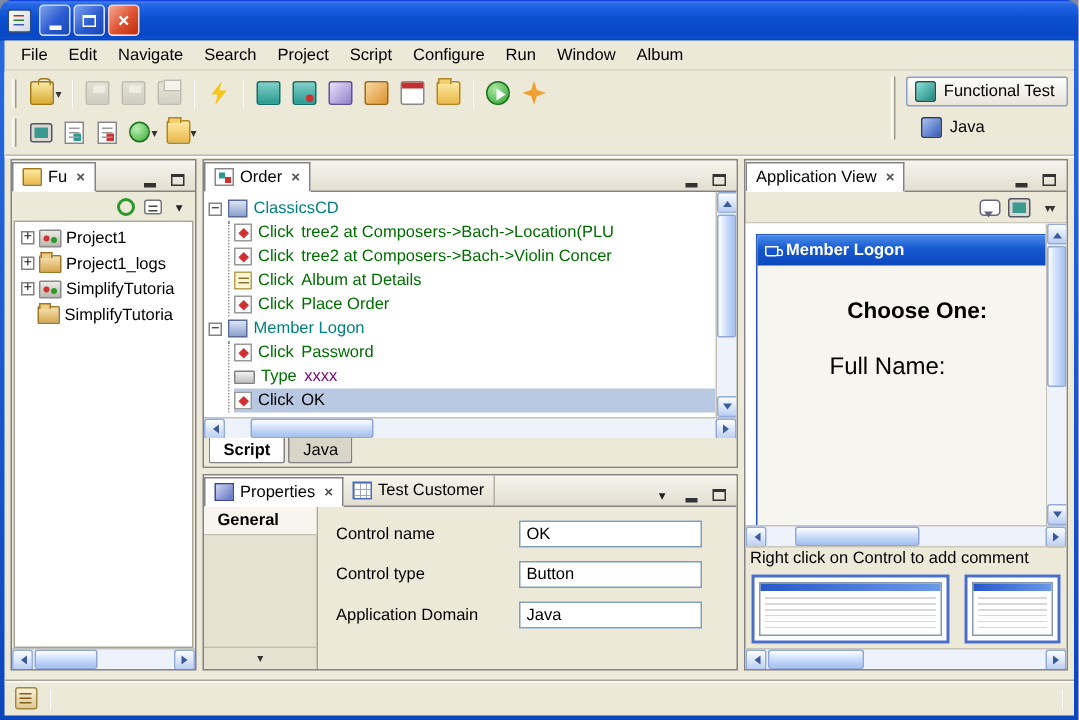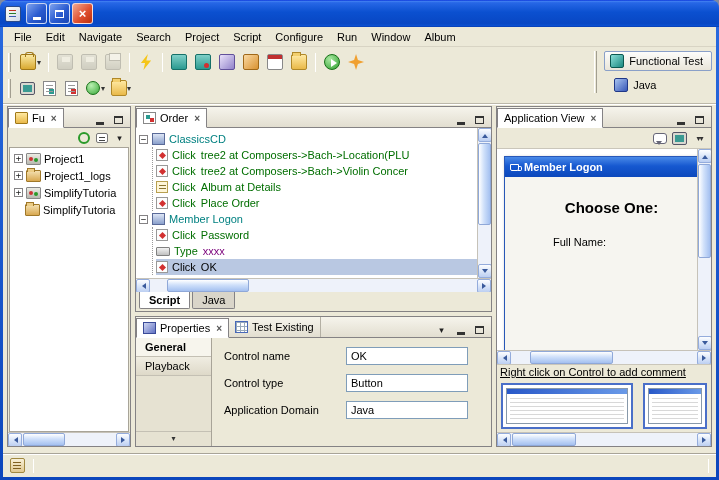--- a/index.html
+++ b/index.html
@@ -173,22 +173,22 @@
   .dlg { position:absolute; left:7px; top:7px; width:215px; height:290px; border:1px solid #2858b8; background:#f6f5f0; box-shadow:1px 1px 3px rgba(0,0,0,.3); }
   .dlg-title { height:20px; background:linear-gradient(180deg,#4a8ae8,#1658d0 45%,#0c48bc); display:flex; align-items:center; gap:5px; padding:0 5px; color:#fff; font-weight:bold; font-size:11px; }
   .cup { width:9px; height:7px; border:1px solid #fff; border-radius:0 0 2px 2px; position:relative; display:block; flex:none; }
   .cup::after { content:""; position:absolute; right:-4px; top:1px; width:3px; height:3px; border:1px solid #fff; border-left:none; border-radius:0 2px 2px 0; }
   .dlg-body { padding-top:22px; }
   .choose { font-size:15px; font-weight:bold; text-align:center; margin-bottom:20px; }
   .rrow { display:flex; align-items:center; gap:6px; margin:0 0 18px 46px; font-size:11px; }
   .radio { width:11px; height:11px; flex:none; border:1px solid #707070; border-radius:50%; background:#fdfdfd; position:relative; box-shadow:inset 1px 1px 1px rgba(0,0,0,.25); }
   .radio.sel::after { content:""; position:absolute; left:3px; top:3px; width:4px; height:4px; background:#2f8a2a; border-radius:50%; }
   .rlab.focus { border-bottom:1px dotted #666; }
-  .fname { margin-left:48px; font-size:11px; }
-  .hint { height:16px; flex:none; font-size:11px; padding:1px 3px; white-space:nowrap; overflow:hidden; border-top:1px solid #cac6ba;text-decoration:underline; }
+  .fname { margin-left:48px; font-size:16px; }
+  .hint { height:16px; flex:none; font-size:11px; padding:1px 3px; white-space:nowrap; overflow:hidden; border-top:1px solid #cac6ba; }
   .thumbs { height:52px; flex:none; display:flex; gap:10px; padding:3px 4px; overflow:hidden; }
   .thumb { width:132px; flex:none; border:2px solid #4a6fc8; background:#fff; position:relative; }
   .thumb.t2 { width:64px; }
   .mini { position:absolute; inset:3px; border:1px solid #8899aa; background:#fff; }
   .mini-tb { height:5px; background:linear-gradient(90deg,#2858c8,#6a9ae8); }
   .mini::after { content:""; position:absolute; left:3px; right:3px; top:9px; bottom:3px;
     background:repeating-linear-gradient(180deg,#d8d8d8 0 1px,transparent 1px 4px); }
 
   
   .statusbar { height:24px; flex:none; border-top:1px solid #a8a498; box-shadow:inset 0 1px 0 #fff; display:flex; align-items:center; padding:0 7px; gap:8px; }
@@ -470,36 +470,35 @@
 
       <div class="view vprops">
         <div class="tabrow">
           <div class="tab active">
             <i class="ti props"></i>
             <span>Properties</span>
             <span class="tclose">×</span>
           </div>
           <div class="tab">
             <i class="ti table"></i>
-            <span>Test Existing</span>
+            <span>Test Customer</span>
           </div>
           <span class="vbtns">
             <span class="vbtn">▾</span>
             <span class="vbtn">
                 <i class="minbar dark"></i>
               </span>
             <span class="vbtn">
                 <i class="maxbox dark"></i>
               </span>
           </span>
         </div>
         <div class="propsbody">
           <div class="sidetabs">
             <div class="stab active">General</div>
-            <div class="stab">Playback</div>
             <div class="stab-more">▾</div>
           </div>
           <div class="form">
             <div class="prow">
               <span class="plabel">Control name</span>
               <input class="pinput" readonly="" value="OK" style="">
             </div>
             <div class="prow">
               <span class="plabel">Control type</span>
               <input class="pinput" readonly="" value="Button" style="">

